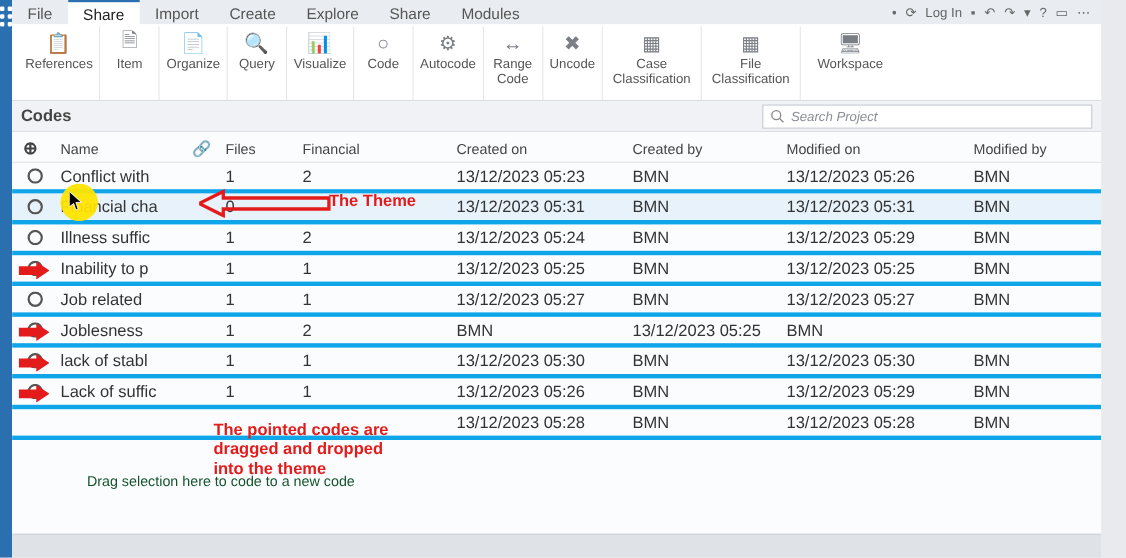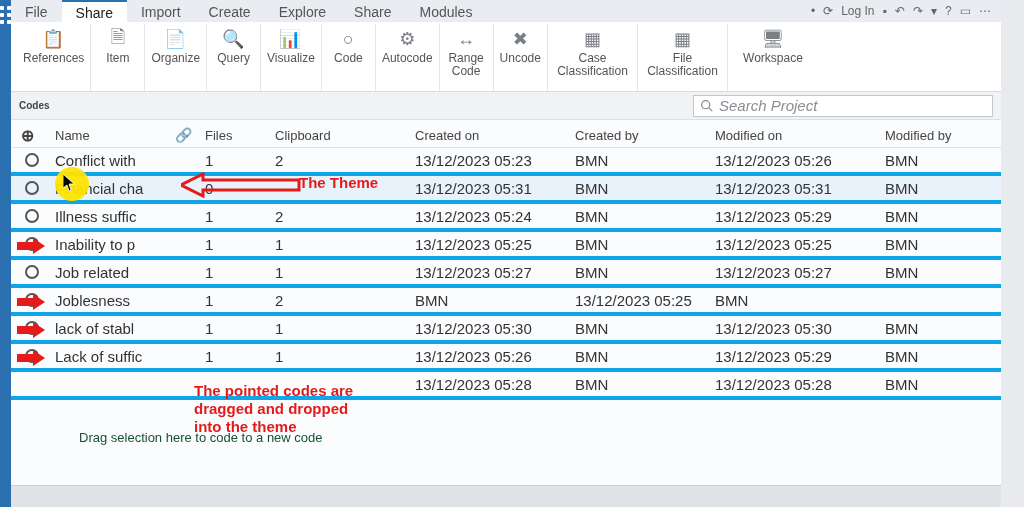--- a/index.html
+++ b/index.html
@@ -18,22 +18,22 @@
   
   .ribbon { background:#fff; border-bottom:1px solid #d8dade; display:flex; align-items:stretch; height:70px; padding:2px 6px 0; }
   .rgroup { display:flex; flex-direction:column; align-items:center; justify-content:flex-start; padding:4px 6px 0; border-right:1px solid #e4e6e9; min-width:54px; color:#555;}
   .rgroup:last-child { border-right:none; }
   .rgroup .icon { font-size:18px; color:#7a7e85; height:22px; display:flex; align-items:center; }
   .rgroup .label { font-size:12px; text-align:center; line-height:13px; margin-top:2px; color:#555; white-space:pre-line;}
   .rgroup.wide{min-width:90px;}
   
   .content { flex:1; display:flex; flex-direction:column; background:#fbfcfe; position:relative;}
   .codesbar { display:flex; align-items:center; height:28px; padding:0 8px; background:#f0f2f5; border-bottom:1px solid #dcdfe3;}
-  .codesbar .title { font-weight:bold; font-size:10px; color:#444;}
-  .codesbar .search { margin-left:auto; display:flex; align-items:center; background:#fff; border:1px solid #c3c8cf; height:22px; width:300px; padding:0 6px; gap:6px; font-size:15px; font-style:italic; color:#8a8e94;text-align:right;}
+  .codesbar .title { font-weight:bold; font-size:15px; color:#444;}
+  .codesbar .search { margin-left:auto; display:flex; align-items:center; background:#fff; border:1px solid #c3c8cf; height:22px; width:300px; padding:0 6px; gap:6px; font-size:12px; font-style:italic; color:#8a8e94;text-align:right;}
   .codesbar .search svg{width:13px;height:13px;}
   
   .table { flex:1; position:relative; overflow:hidden;}
   .thead, .trow { display:grid; grid-template-columns:40px 120px 30px 70px 140px 160px 140px 170px 120px; align-items:center; }
   .thead { height:28px; border-bottom:1px solid #dfe2e6; color:#444; font-size:13px; padding-top:3px;}
   .thead div{padding-left:4px; cursor:pointer;}
   .trow { height:28px; border-bottom:4px solid #0ea5e9; font-size:15px; color:#333;}
   .trow.highlight{ background:#e8f2fb;}
   .trow .cell{ padding-left:4px; white-space:nowrap; overflow:hidden; text-overflow:ellipsis;}
   .trow .circle { width:14px; height:14px; border:2px solid #555; border-radius:50%; margin-left:10px;}
@@ -150,21 +150,21 @@
             </svg>
           <span>Search Project</span>
         </div>
       </div>
       <div class="table">
         <div class="thead">
           <div class="plus">⊕</div>
           <div>Name</div>
           <div class="link">🔗</div>
           <div>Files</div>
-          <div>Clipboard</div>
+          <div>Financial</div>
           <div>Created on</div>
           <div>Created by</div>
           <div>Modified on</div>
           <div>Modified by</div>
         </div>
         <div id="tbody">
             <div class="trow">
               <div class="cell">
                 <div class="circle"></div>
               </div>

